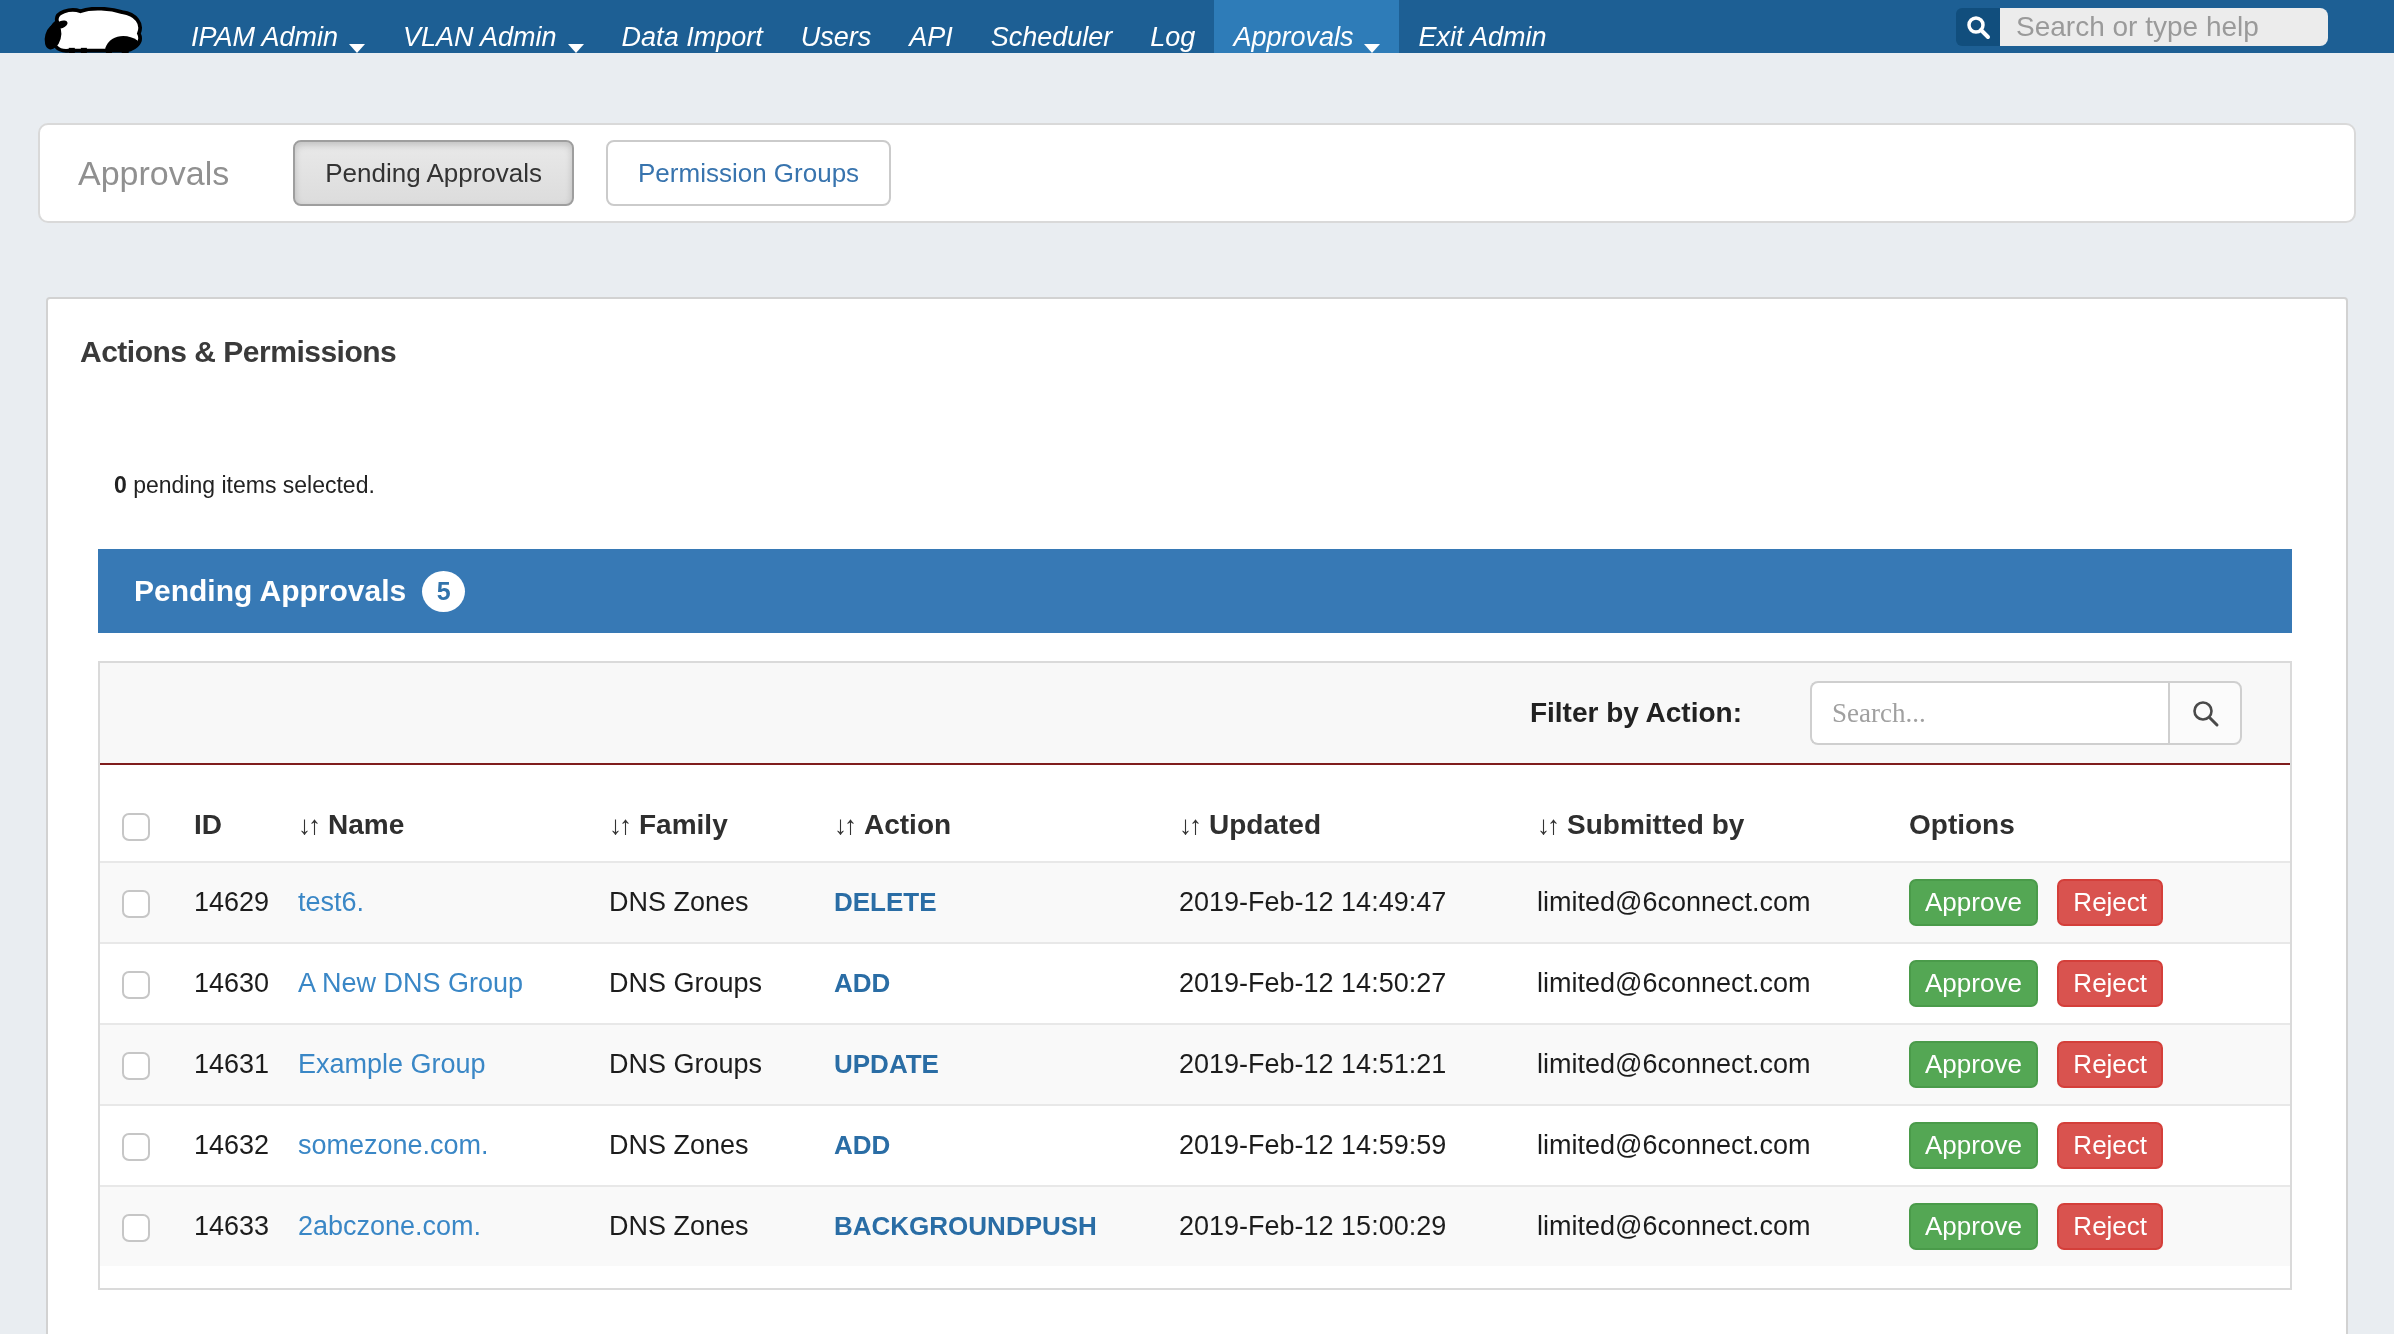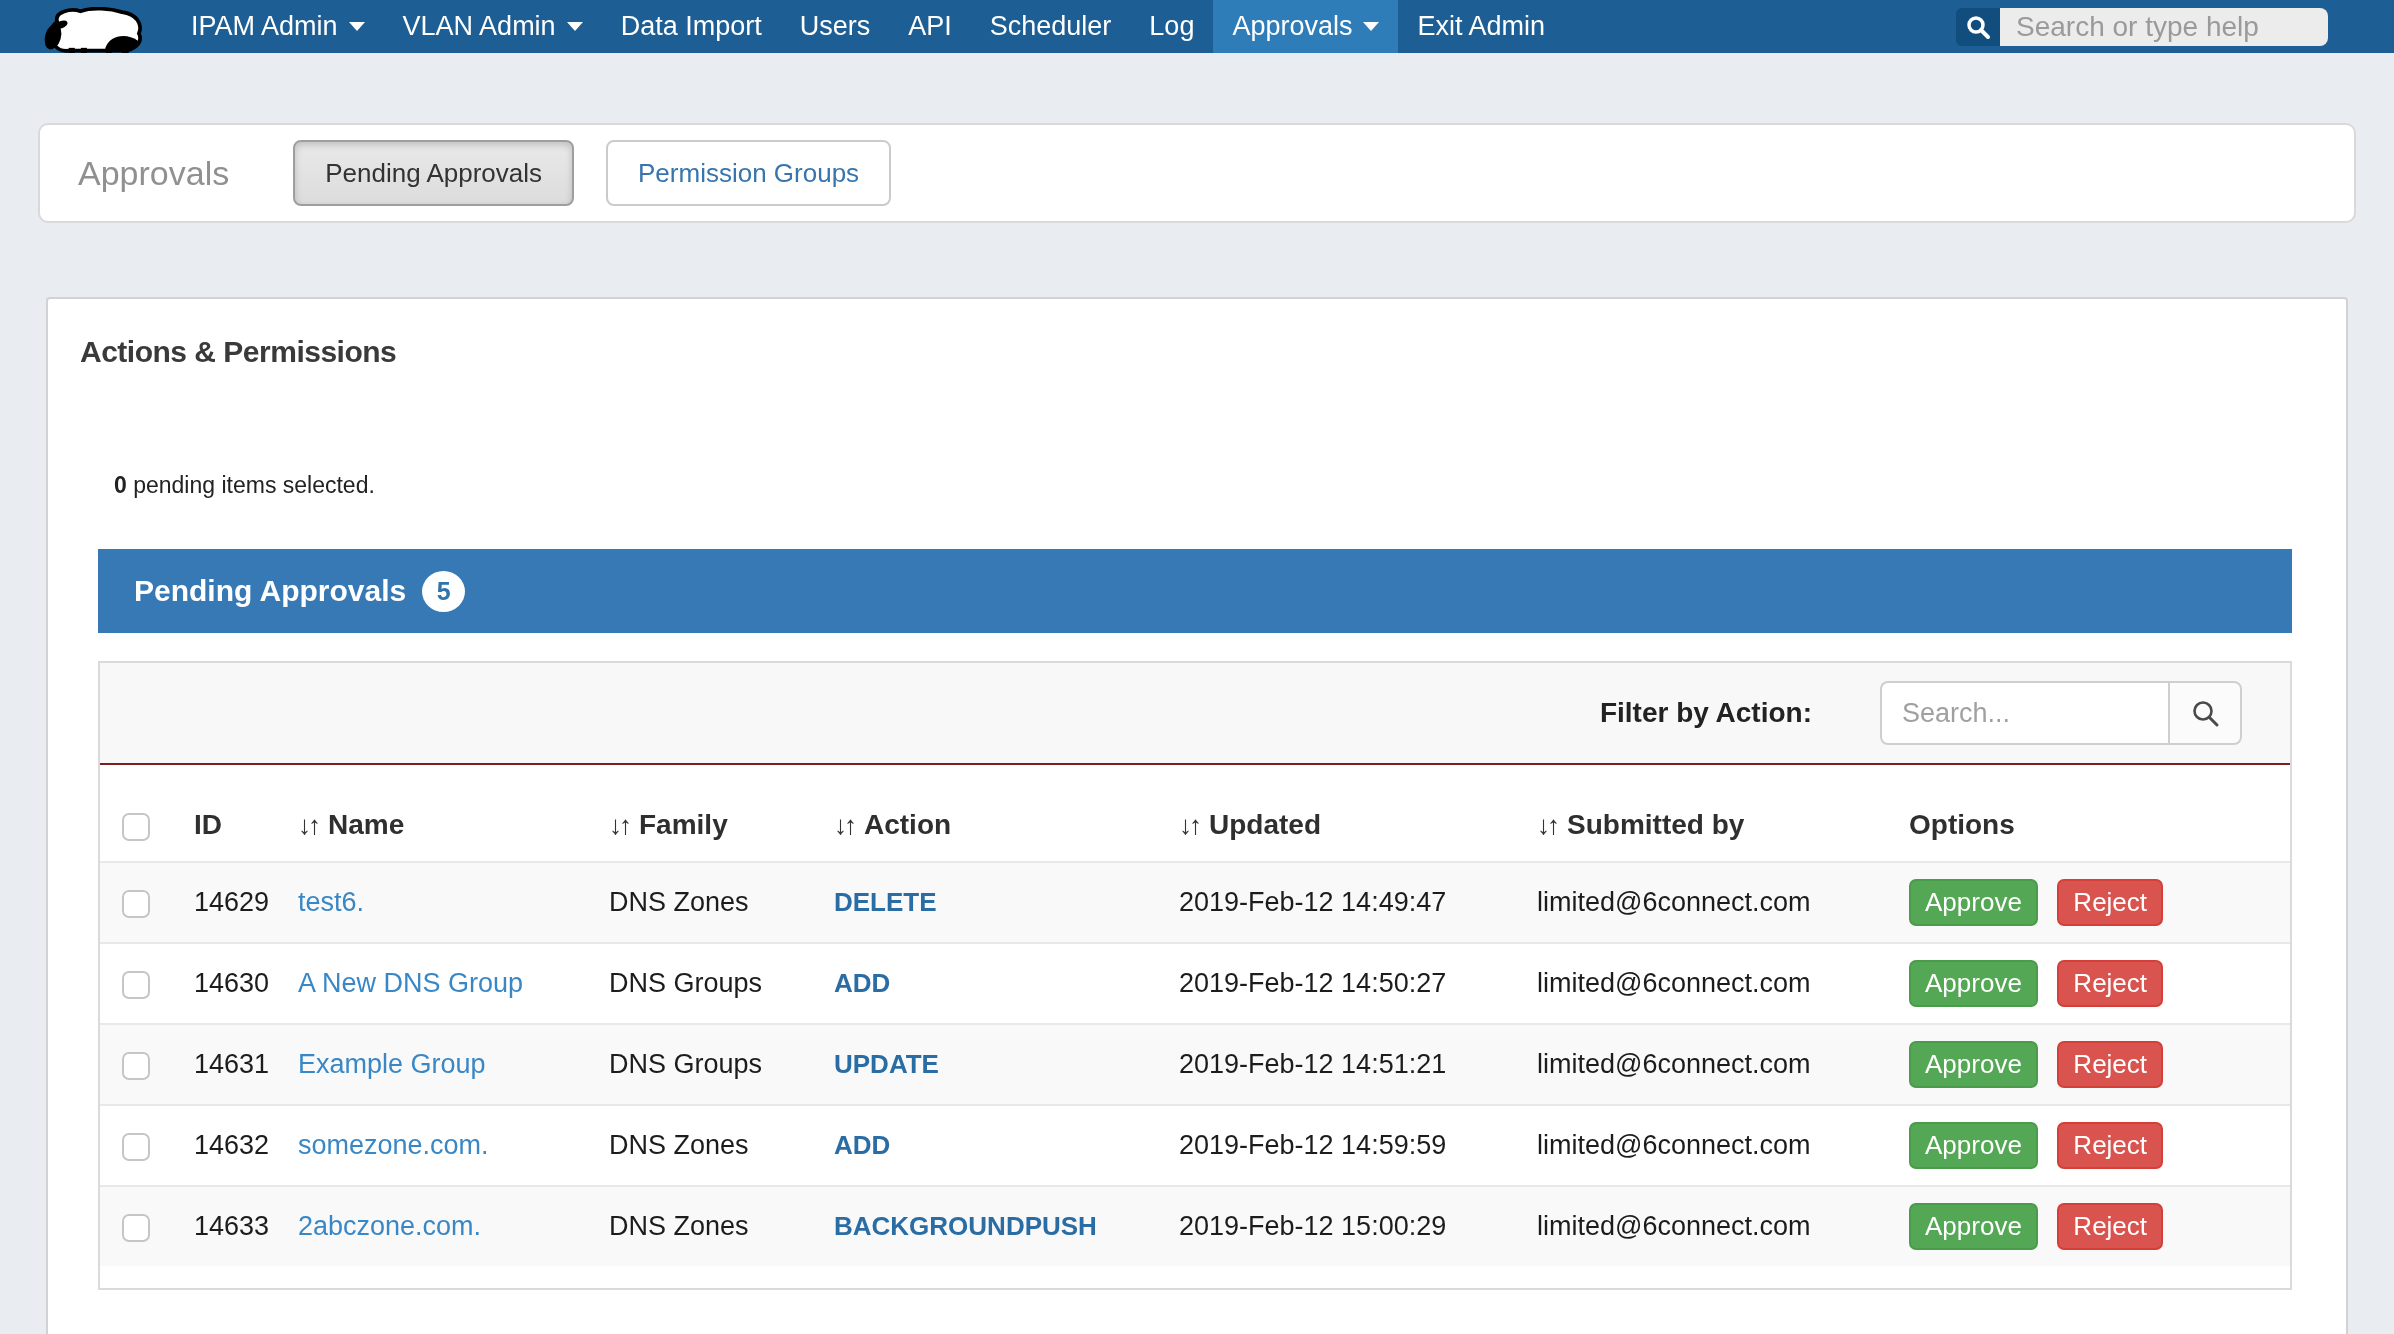--- a/index.html
+++ b/index.html
@@ -12,22 +12,22 @@
 
   
   .navbar {
     height:53px; background:#1d5f94; display:flex; align-items:stretch;
     overflow:hidden; position:relative;
   }
   .logo { width:112px; margin-left:36px; margin-right:24px; position:relative; }
   .logo svg { position:absolute; top:7px; left:0; }
   .nav { display:flex; align-items:stretch; }
   .nav-item {
-    display:flex; align-items:center; padding:0 19px; color:#fff;
-    font-size:27px; text-decoration:none; white-space:nowrap; cursor:pointer;
+    display:flex; align-items:flex-end; padding:0 19px; color:#fff;
+    font-size:27px; text-decoration:none; white-space:nowrap; cursor:pointer;font-style:italic;
   }
   .nav-item.active { background:#2e7cb8; }
   .caret {
     width:0; height:0; border-left:8px solid transparent; border-right:8px solid transparent;
     border-top:9px solid #fff; margin-left:11px; display:inline-block;
   }
   .nav-search { margin-left:auto; margin-right:66px; align-self:center; display:flex; height:38px; }
   .nav-search-icon {
     width:44px; background:#114e7d; border-radius:6px 0 0 6px;
     display:flex; align-items:center; justify-content:center; cursor:pointer;
@@ -87,22 +87,22 @@
     width:432px; height:64px; background:#fff; border:2px solid #c9c9c9; border-radius:8px;
     display:flex; align-items:center; padding:0 18px; font-size:27px; color:#555;
     position:relative; cursor:pointer;
   }
   .stepper { position:absolute; right:16px; top:50%; transform:translateY(-50%); }
   .stepper i { display:block; width:0; height:0; border-left:8px solid transparent; border-right:8px solid transparent; }
   .stepper .up { border-bottom:10px solid #555; margin-bottom:5px; }
   .stepper .dn { border-top:10px solid #555; }
   .sgroup { margin-left:50px; display:flex; height:64px; }
   .s-input {
-    width:288px; border:2px solid #cfcfcf; border-right:none; border-radius:8px 0 0 8px;
-    font-size:27px; padding:0 20px; color:#333; outline:none; background:#fff; font-family:Liberation Sans, sans-serif;
+    width:358px; border:2px solid #cfcfcf; border-right:none; border-radius:8px 0 0 8px;
+    font-size:27px; padding:0 20px; color:#333; outline:none; background:#fff; font-family:Liberation Serif, serif;
   }
   .s-input::placeholder { color:#a0a0a0; }
   .s-btn {
     width:74px; border:2px solid #cfcfcf; border-radius:0 8px 8px 0; background:#fbfbfb;
     display:flex; align-items:center; justify-content:center; cursor:pointer;
   }
 
   table { width:100%; border-collapse:collapse; table-layout:fixed; margin-bottom:22px; }
   th { text-align:left; font-size:28px; color:#2f2f2f; padding:44px 0 20px 24px; }
   .sort { font-size:26px; font-weight:bold; letter-spacing:-3px; margin-right:10px; color:#333; }

